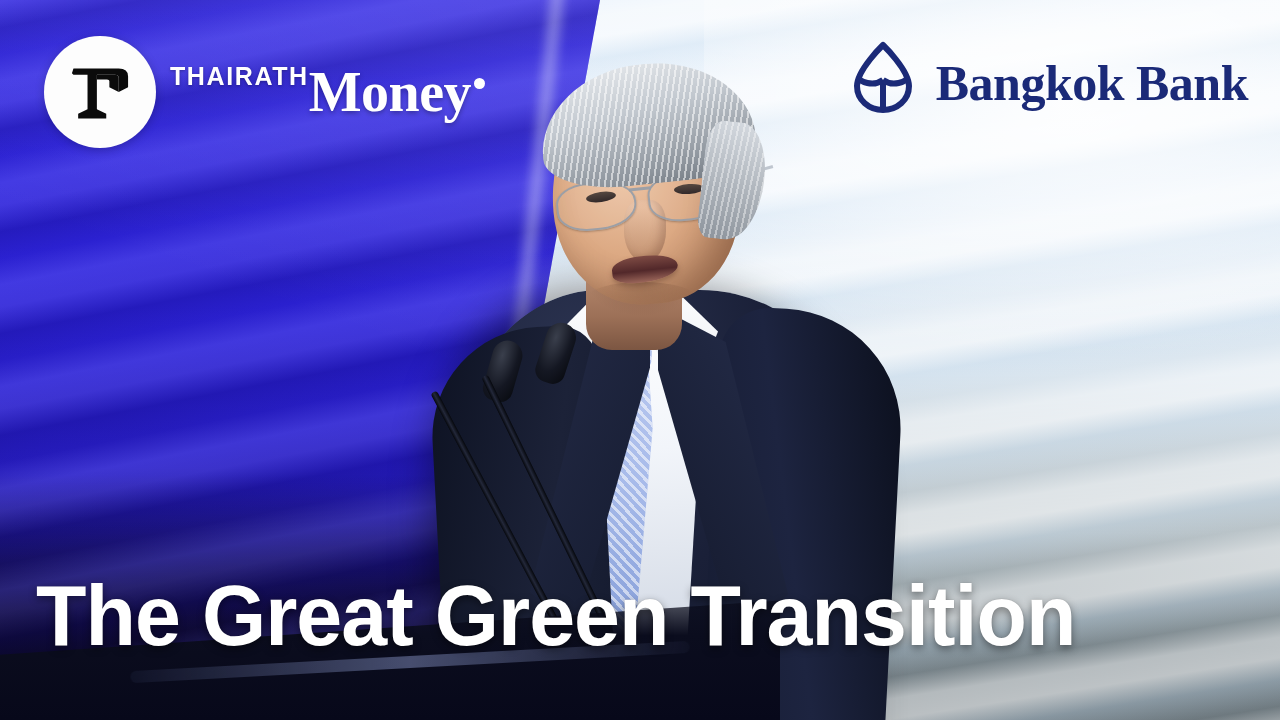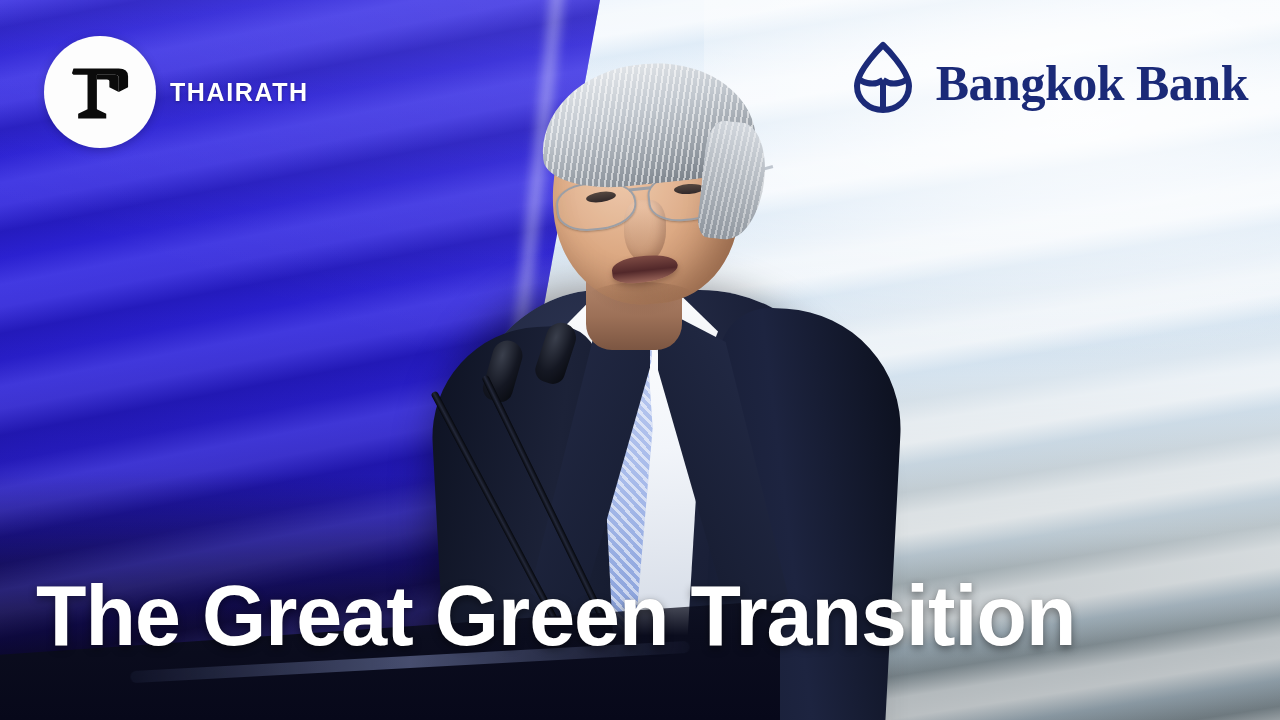--- a/index.html
+++ b/index.html
@@ -464,20 +464,21 @@
   <div class="logo-tr">
     <div class="tr-badge">
       <svg width="78" height="78" viewBox="0 0 100 100" aria-hidden="true">
         <path d="M14 26 L16 20 L74 20 Q86 20 86 30 L86 44 L74 50 L74 32 Q74 28 69 28 L46 28
                  L46 72 L58 78 L58 84 L22 84 L22 78 L34 72 L34 28 L16 28 Z" fill="#0b0b0b"></path>
         <path d="M46 28 L69 28 Q74 28 74 32 L74 50 L62 44 L62 36 Q62 34 59 34 L46 34 Z" fill="#0b0b0b"></path>
       </svg>
     </div>
     <div class="tr-words">
       <span class="tr-top">THAIRATH</span>
+      <span class="tr-bottom"><span>Money</span><span class="tr-dot"></span></span>
     </div>
   </div>
 
   <div class="logo-bbl">
     <svg class="bbl-mark" viewBox="0 0 62 86" aria-hidden="true">
       <g fill="none" stroke="#1b2a78" stroke-width="6" stroke-linejoin="round">
         <path d="M31 5 C31 5 57 30 57 46 C57 60 45 70 31 70 C17 70 5 60 5 46 C5 30 31 5 31 5 Z"></path>
         <path d="M31 70 L31 40"></path>
         <path d="M8 40 C8 40 20 48 31 40"></path>
         <path d="M54 40 C54 40 42 48 31 40"></path>

